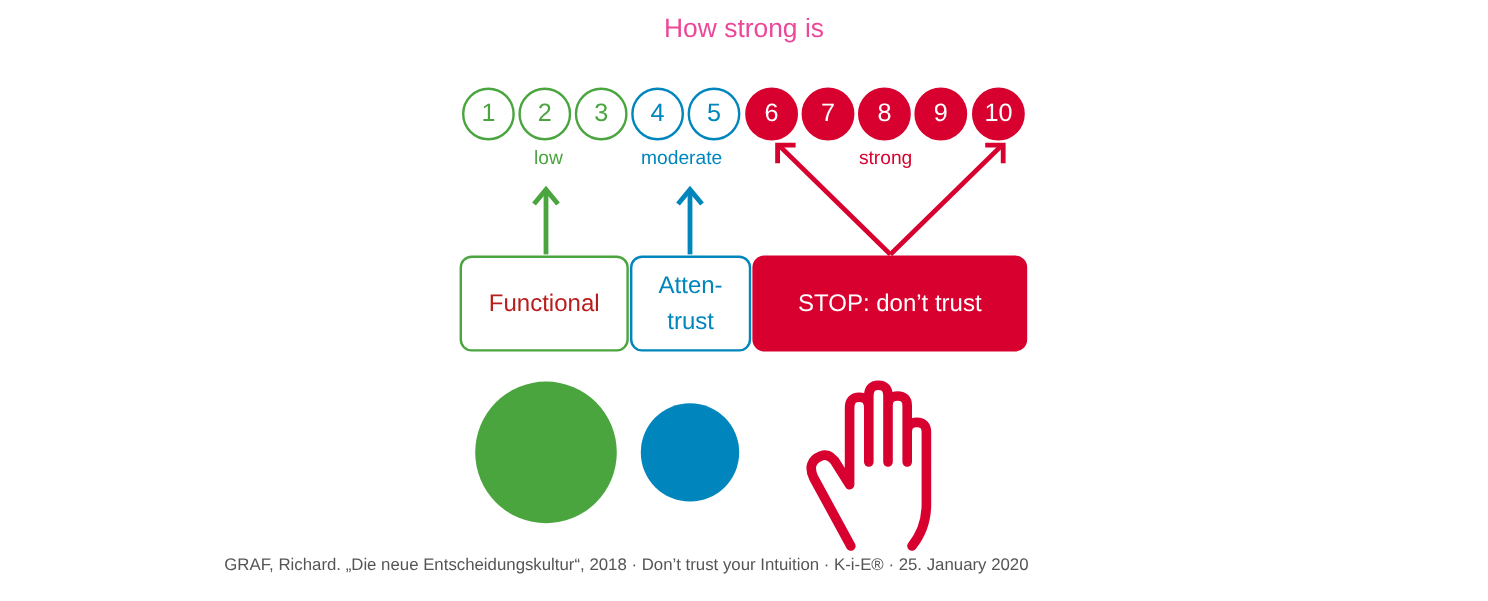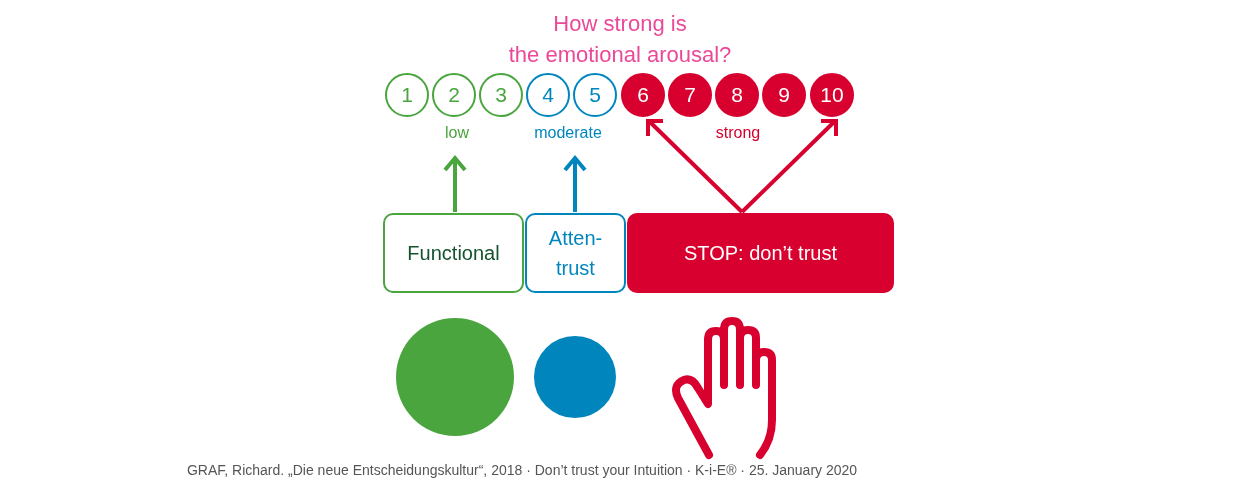--- a/index.html
+++ b/index.html
@@ -11,33 +11,32 @@
   .circle { position: absolute; width: 44px; height: 44px; border-radius: 50%;
             display: flex; align-items: center; justify-content: center;
             font-size: 21px; box-sizing: border-box; top: 73px; }
   .c-green { border: 2px solid #4aa53f; color: #4aa53f; background: #fff; }
   .c-blue  { border: 2px solid #0086bd; color: #0086bd; background: #fff; }
   .c-red   { background: #d7002e; color: #fff; border: 2px solid #d7002e; }
   .level { position: absolute; top: 124px; font-size: 16px; text-align: center; }
   .box { position: absolute; top: 213px; height: 80px; box-sizing: border-box;
          border-radius: 10px; display: flex; align-items: center; justify-content: center;
          text-align: center; font-size: 20px; line-height: 30px; }
-  .box-green { left: 383px; width: 141px; border: 2px solid #4aa53f; color: #14532d; }
+  .box-green { left: 383px; width: 141px; border: 2px solid #4aa53f; color: #b91c1c; }
   .box-blue  { left: 525px; width: 101px; border: 2px solid #0086bd; color: #0086bd; }
-  .box-red   { left: 627px; width: 267px; background: #d7002e; color: #fff; }
+  .box-red   { left: 627px; width: 229px; background: #d7002e; color: #fff; }
   .footer { left: 0; width: 1044px; top: 462px; text-align: center; color: #555;
             font-size: 14px; }
   svg { position: absolute; left: 0; top: 0; }
 </style>
 </head>
 <body>
 
 <div class="abs title">
   <div>How strong is</div>
-  <div>the emotional arousal?</div>
 </div>
 
 <div class="circle c-green" style="left:385px">1</div>
 <div class="circle c-green" style="left:432px">2</div>
 <div class="circle c-green" style="left:479px">3</div>
 <div class="circle c-blue" style="left:526px">4</div>
 <div class="circle c-blue" style="left:573px">5</div>
 <div class="circle c-red" style="left:621px">6</div>
 <div class="circle c-red" style="left:668px">7</div>
 <div class="circle c-red" style="left:715px">8</div>

